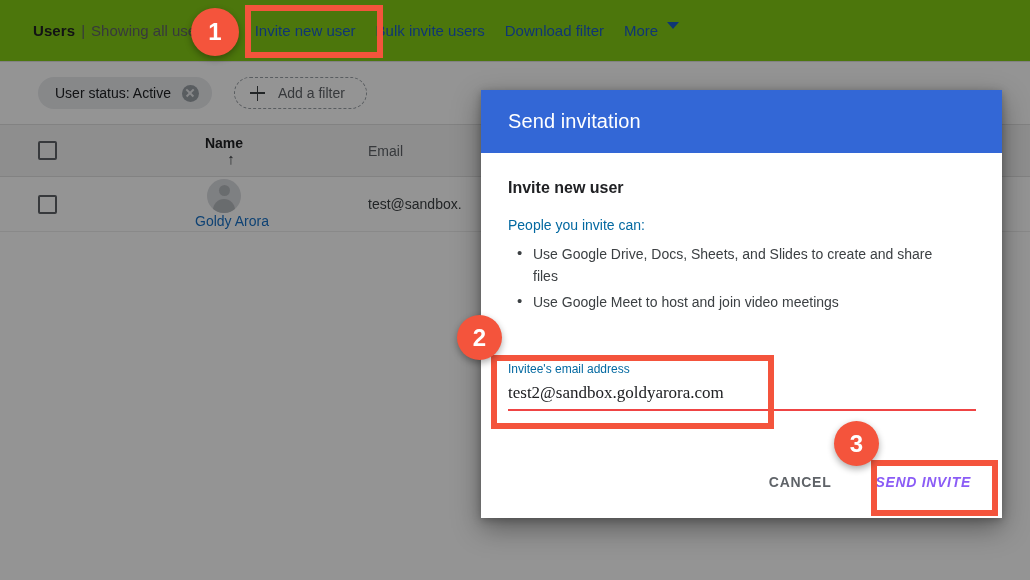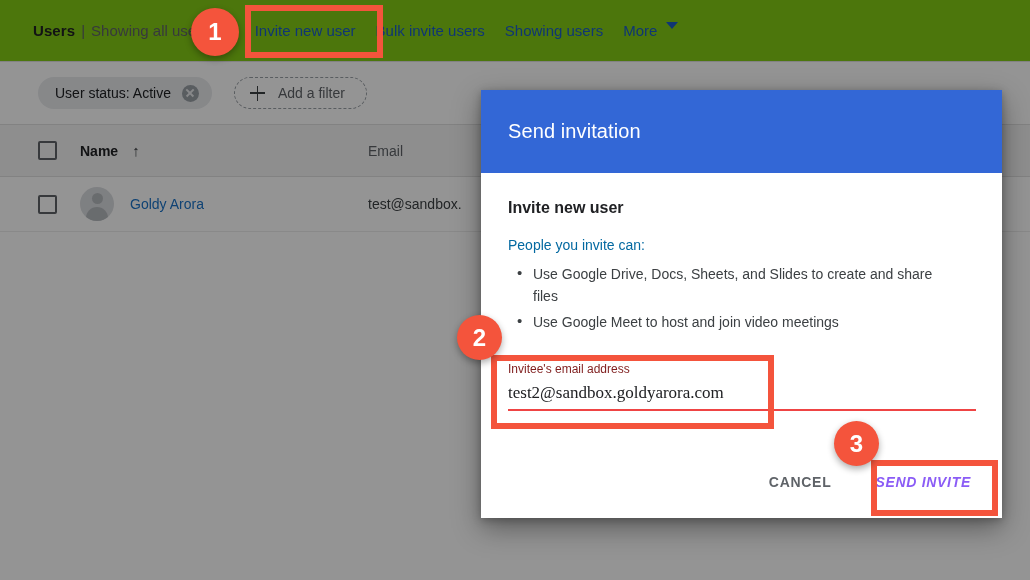--- a/index.html
+++ b/index.html
@@ -196,20 +196,21 @@
     flex: none;
     cursor: pointer;
     box-sizing: border-box;
     background: transparent;
   }
   .col-name {
     margin-left: 23px;
     display: flex;
     align-items: center;
     width: 288px;
+    flex-direction: column;
   }
   .th {
     font-size: 14px;
     font-weight: bold;
     color: #202124;
   }
   .sort-arrow {
     margin-left: 14px;
     font-size: 15px;
     color: #3c4043;
@@ -261,21 +262,21 @@
     left: 481px;
     top: 90px;
     width: 521px;
     height: 428px;
     background: #ffffff;
     box-shadow: 0 10px 26px rgba(0,0,0,.38), 0 2px 8px rgba(0,0,0,.25);
     z-index: 100;
     overflow: hidden;
   }
   .dlg-header {
-    height: 83px;
+    height: 63px;
     background: #3367d6;
     display: flex;
     align-items: center;
     padding-left: 27px;
     box-sizing: border-box;
   }
   .dlg-title {
     color: #ffffff;
     font-size: 20px;
     letter-spacing: .1px;
@@ -316,21 +317,21 @@
     color: #3c4043;
   }
   .field {
     position: absolute;
     left: 508px;
     top: 362px;
     width: 468px;
   }
   .field-label {
     font-size: 12px;
-    color: #7f1d1d;
+    color: #0369a1;
     margin-bottom: 7px;
   }
   .field-input {
     width: 100%;
     border: none;
     border-bottom: 2px solid #ef4444;
     outline: none;
     font-family: Liberation Serif, serif;
     font-size: 17px;
     color: #202124;
@@ -402,21 +403,21 @@
   <div id="page-bg">
 
     <div class="toolbar">
       <span class="page-title">Users</span>
       <span class="page-sep">|</span>
       <span class="page-subtitle">Showing all users</span>
 
       <div class="tb-actions">
         <span class="tb-link first">Invite new user</span>
         <span class="tb-link">Bulk invite users</span>
-        <span class="tb-link">Showing users</span>
+        <span class="tb-link">Download filter</span>
         <span class="tb-more">
           <span class="tb-link" style="padding:0">More</span>
           <span class="caret-down"></span>
         </span>
       </div>
     </div>
 
     <div class="filterbar">
       <div class="chip">
         <span>User status: Active</span>

